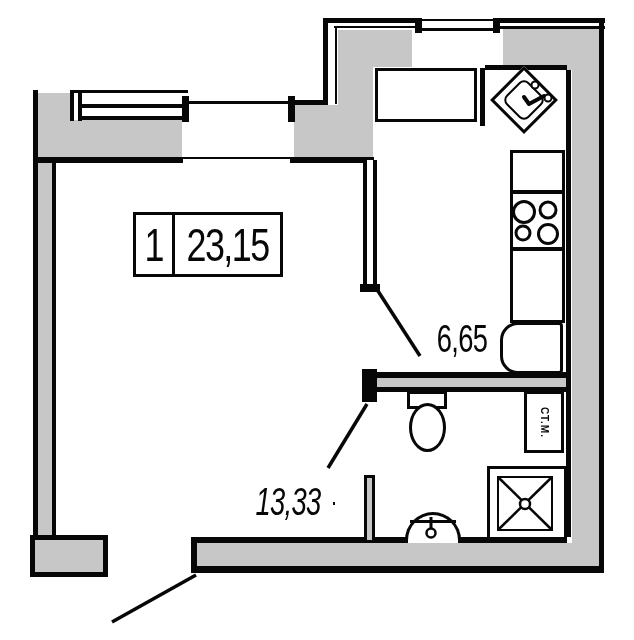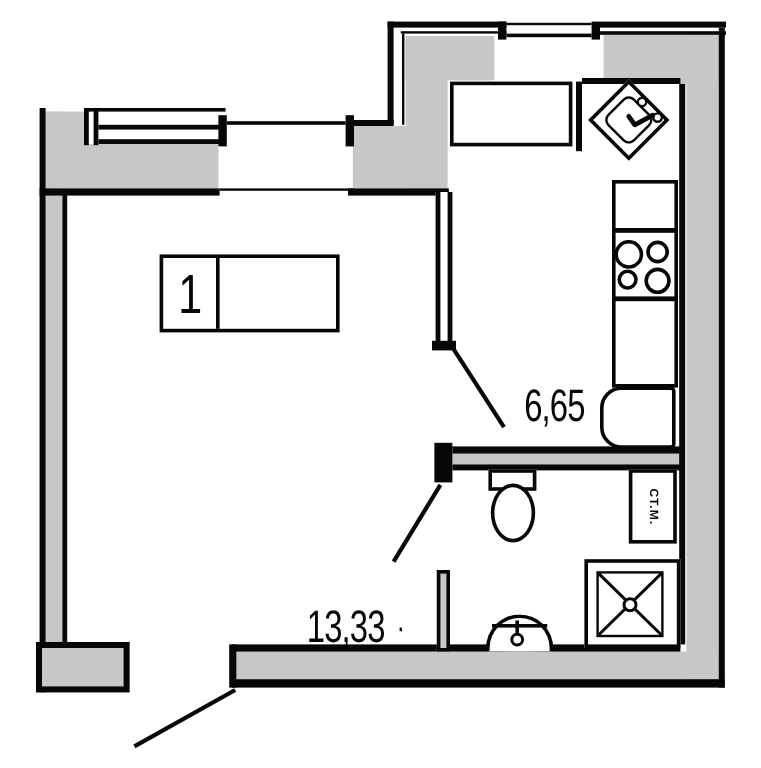--- a/index.html
+++ b/index.html
@@ -132,26 +132,29 @@
     <g stroke="#070707" fill="#ffffff">
       <line x1="431" y1="517" x2="431" y2="529" stroke-width="3"></line>
       <circle cx="431" cy="533" r="4.5" stroke-width="2.5"></circle>
     </g>
   </svg>
 
   <div class="unit-box">
     <div class="unit-cell unit-num">
       <span class="unit-text">1</span>
     </div>
+    <div class="unit-cell unit-area">
+      <span class="unit-text">23,15</span>
+    </div>
   </div>
 
   <div class="dim" style="left:427px;top:320px;width:70px;">
     <span class="dim-text">6,65</span>
     <div class="dim-rule"></div>
   </div>
 
 
-  <div class="dim" style="left:243px;top:504px;width:92px;">
+  <div class="dim" style="left:243px;top:483px;width:92px;font-style:italic;">
     <span class="dim-text">13,33</span>
     <div class="dim-rule"></div>
   </div>
 
 </div>
 
 </body></html>

